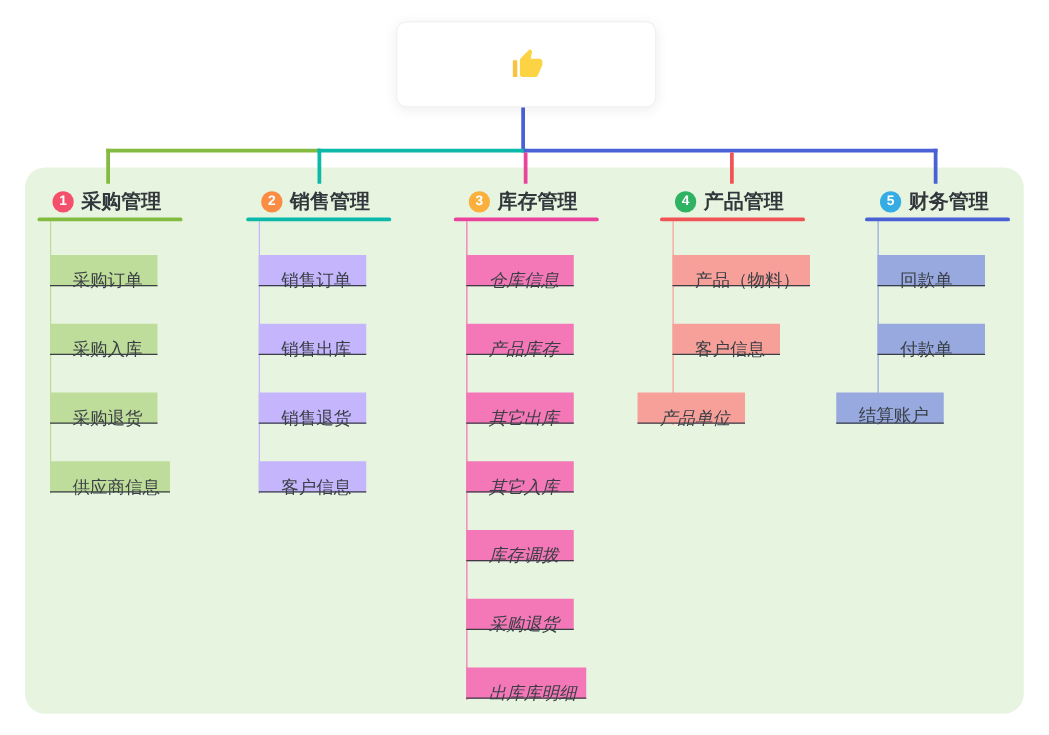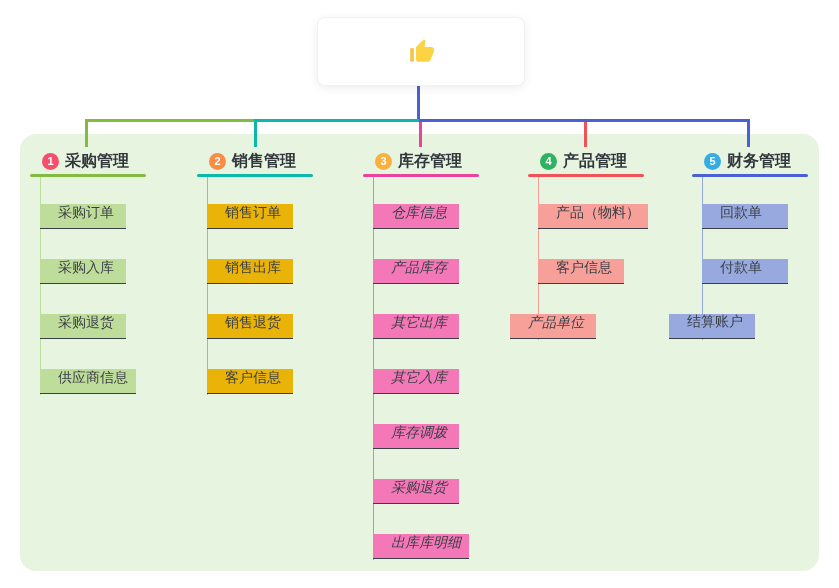--- a/index.html
+++ b/index.html
@@ -20,37 +20,37 @@
   
   .line{position:absolute;z-index:2;}
   .h3{height:3px;top:119px;}
   .v3{width:3px;}
 
   
   .c1{background:#82bb40;} .c2{background:#0cb8a9;} .c3{background:#e9439b;}
   .c4{background:#f05355;} .c5{background:#4a61d6;} .cblue{background:#4a61d6;}
 
   
-  .l1{background:#bfdd9a;border-color:#bfdd9a;} .l2{background:#eab308;border-color:#79d7cb;}
+  .l1{background:#bfdd9a;border-color:#bfdd9a;} .l2{background:#c4b5fd;border-color:#79d7cb;}
   .l3{background:#f477b7;border-color:#f477b7;font-style:italic;} .l4{background:#f7a09a;border-color:#f7a09a;}
   .l5{background:#97a9df;border-color:#97a9df;}
 
   
   .hdr{position:absolute;top:148px;height:26px;display:flex;align-items:center;z-index:3;}
   .badge{width:17px;height:17px;border-radius:50%;color:#fff;font-size:11px;font-weight:bold;
          display:flex;align-items:center;justify-content:center;margin-left:12px;}
   .bg1{background:#f4506c;} .bg2{background:#fb8c44;} .bg3{background:#fbaf3c;}
   .bg4{background:#2fb261;} .bg5{background:#35ace3;}
   .hlabel{margin-left:6px;font-size:16px;font-weight:bold;color:#32373c;}
   .hline{position:absolute;top:174px;height:3px;width:116px;border-radius:2px;z-index:3;}
 
   
   .vline{position:absolute;top:177px;width:1px;z-index:2;}
   .child{position:absolute;height:25px;min-width:86px;width:max-content;box-sizing:border-box;
-         padding:0 8px 0 18px;border-bottom:1px solid;z-index:3;
+         padding:12px 8px 0 18px;border-bottom:1px solid;z-index:3;
          font-size:14px;line-height:17px;color:#3a3f45;}
 </style>
 </head>
 <body>
 
 <div class="stage">
 
   <div class="panel"></div>
 
   <div class="root">

